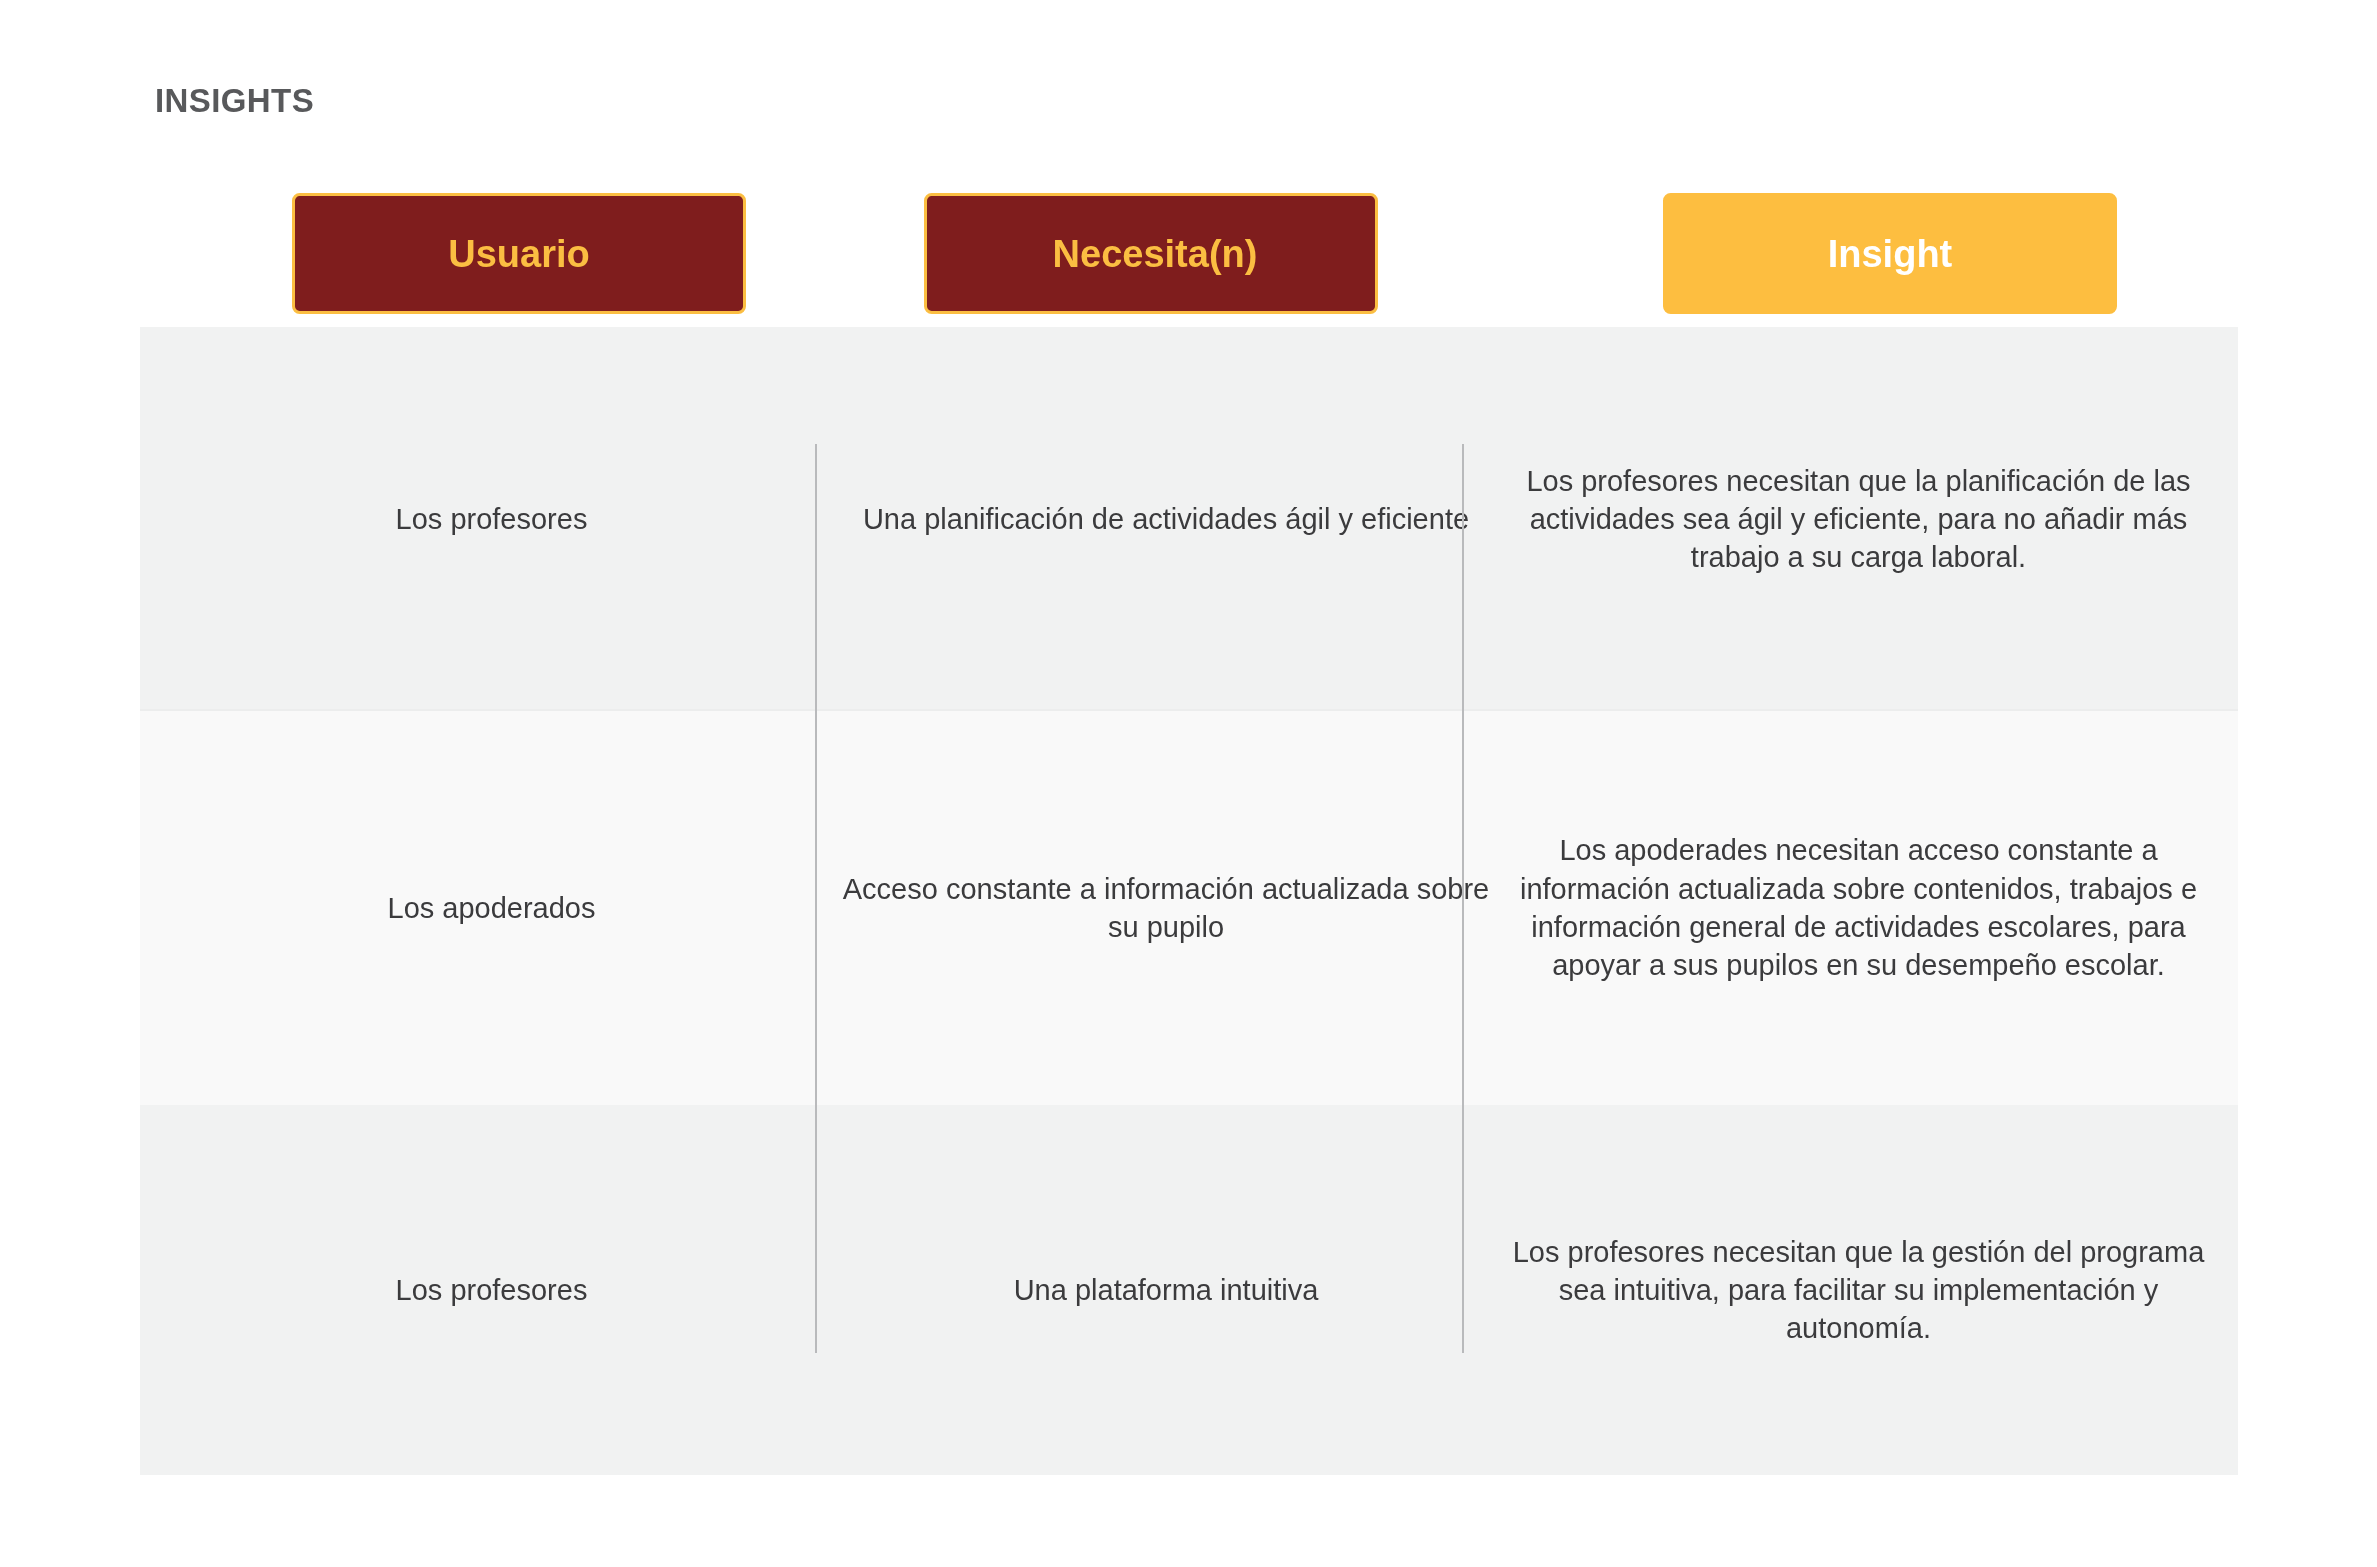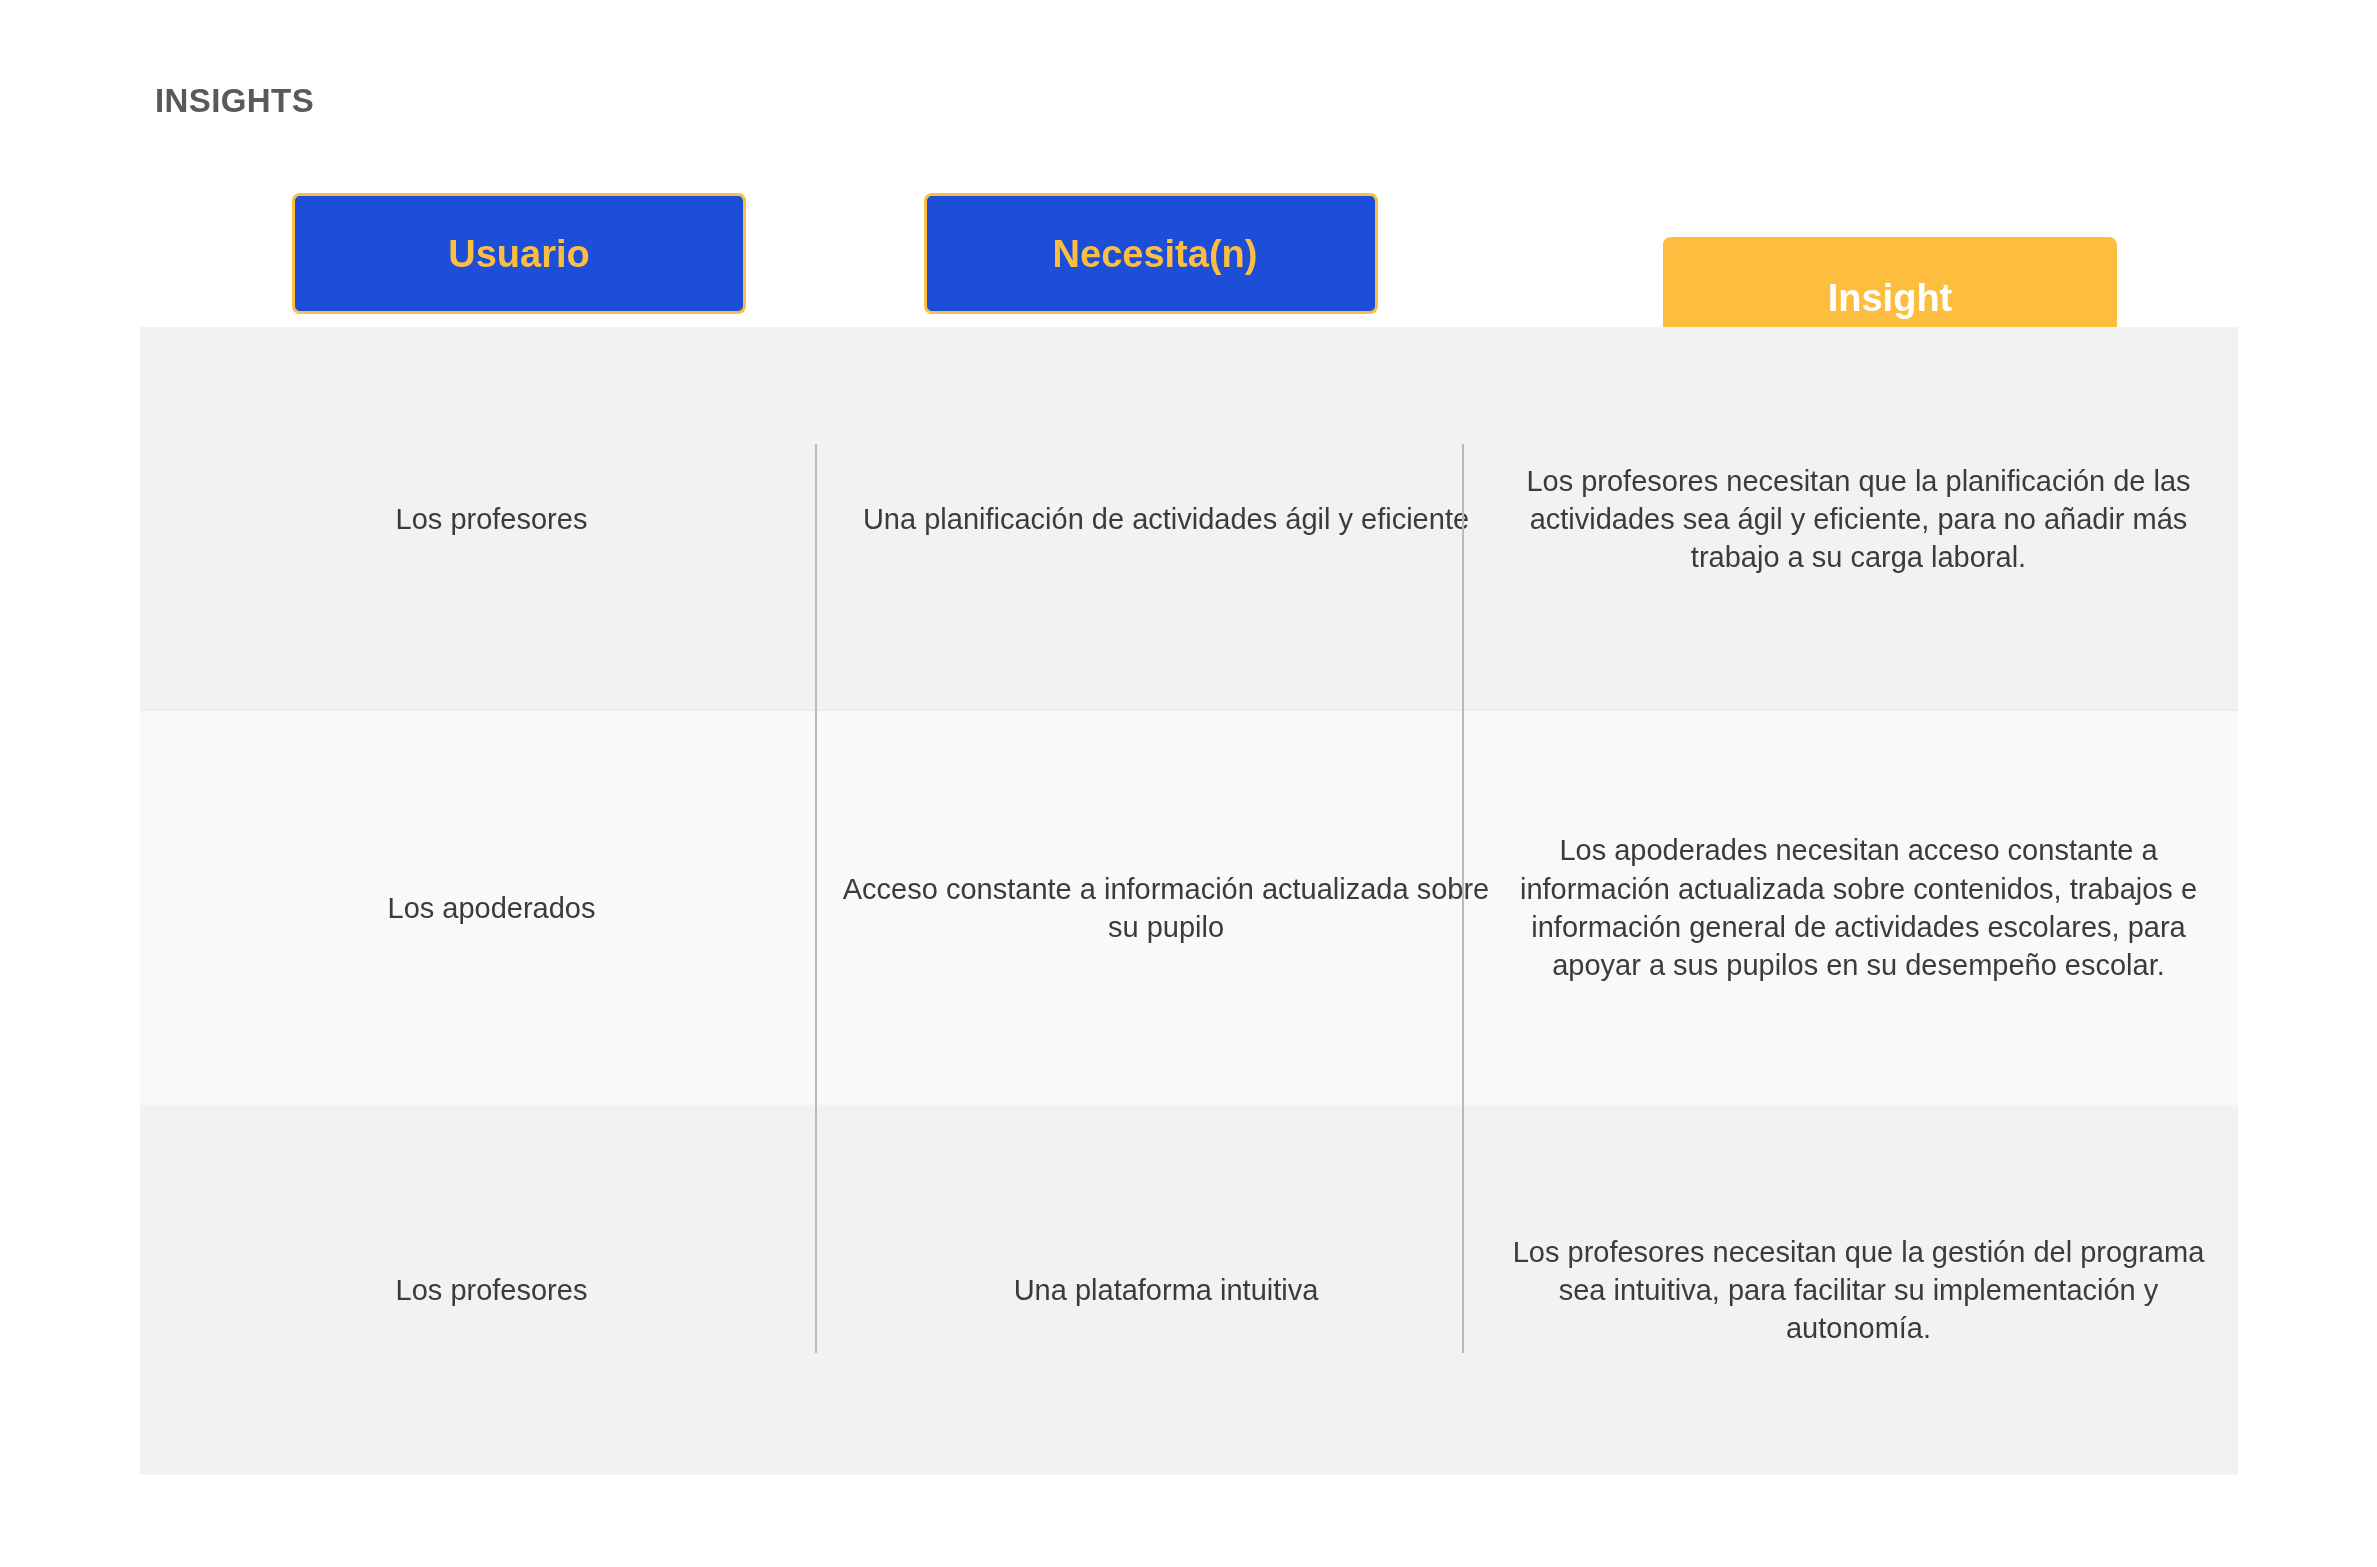--- a/index.html
+++ b/index.html
@@ -42,29 +42,28 @@
     box-sizing: border-box;
     border-radius: 7.7px;
     display: flex;
     align-items: center;
     justify-content: center;
     font-size: 38px;
     font-weight: 700;
     line-height: 1;
   }
   .col-head.outline {
-    background: #1d4ed8;
+    background: #7f1d1d;
     border: 3.8px solid #fbbe42;
     color: #fbbe42;
   }
   .col-head.filled {
     background: #fdbe40;
     border: 3.8px solid #fdbe40;
     color: #ffffff;
-    margin-top: 44px;
   }
   .col-head.c0 { left: 152px; }
   .col-head.c1 { left: 784px; padding-left: 8px; }
   .col-head.c2 { left: 1523px; }
 
   
   #insights-table {
     position: absolute;
     left: 140px;
     top: 327px;

